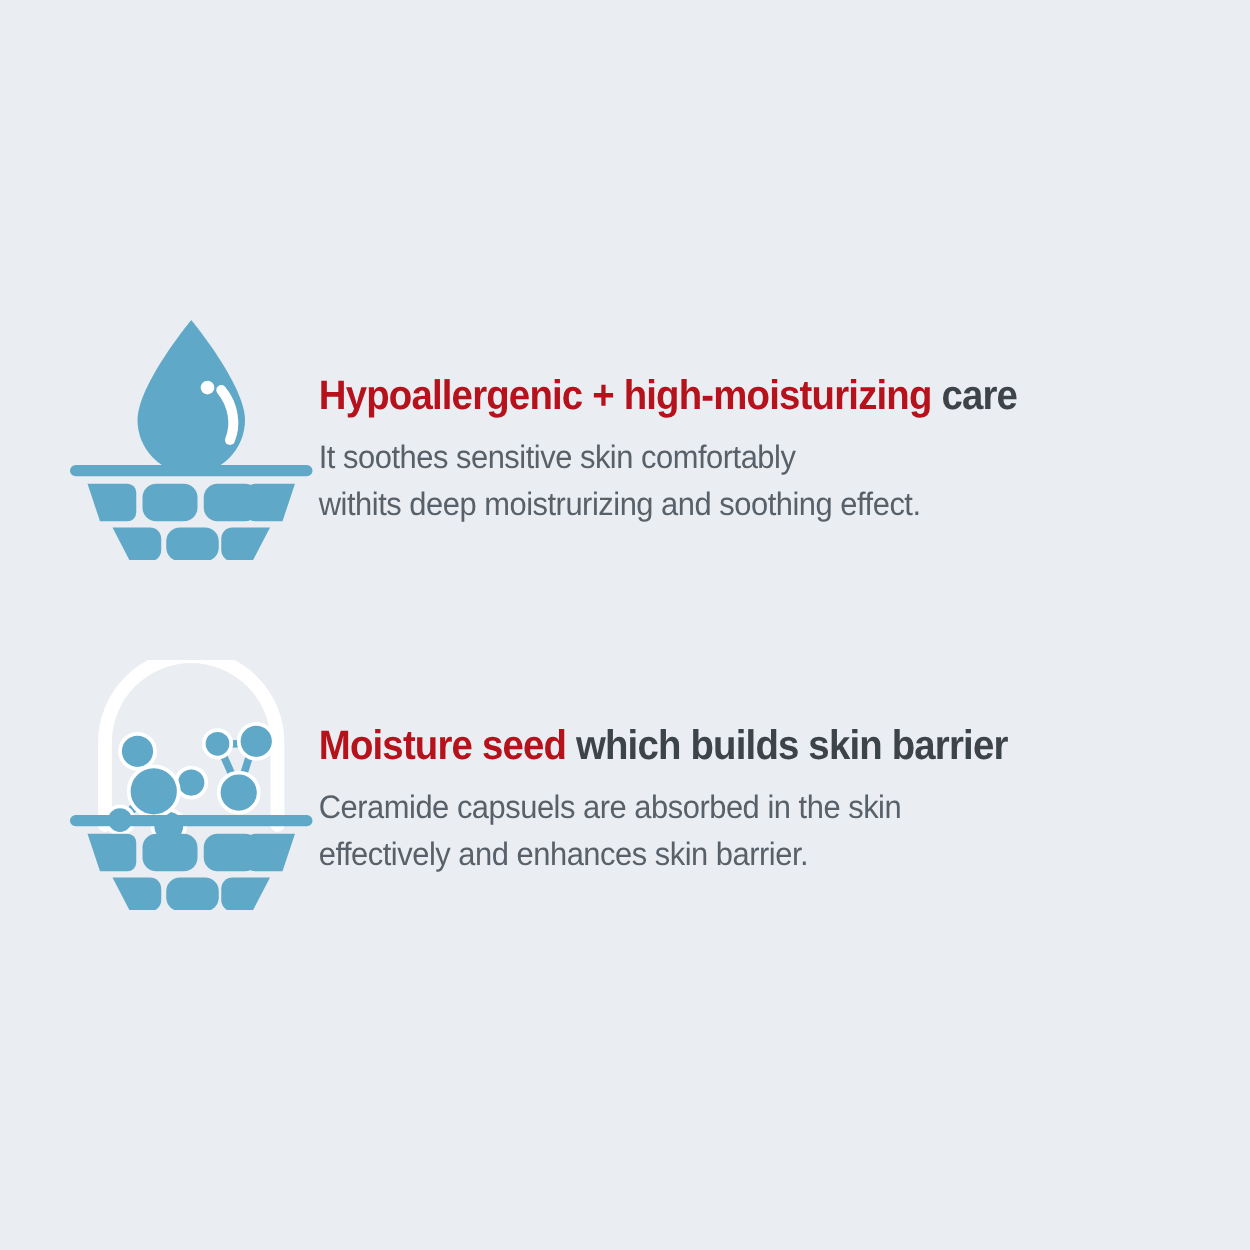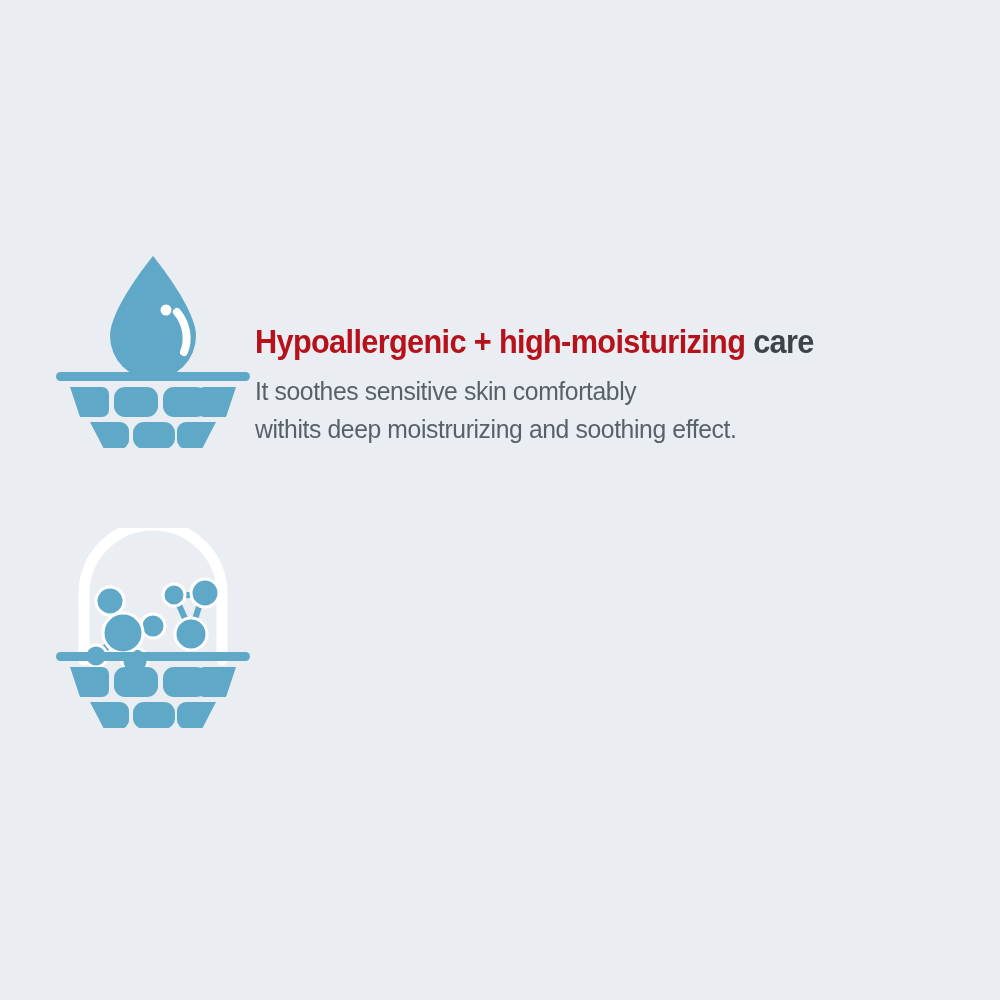--- a/index.html
+++ b/index.html
@@ -20,21 +20,21 @@
     inset: 0;
     background: #eaeef2;
   }
 
   
   .feature {
     position: absolute;
     left: 0;
     width: 1000px;
     display: flex;
-    align-items: flex-end;
+    align-items: center;
   }
   #feature-1 { top: 248px; }
   #feature-2 { top: 528px; }
 
   .feature-icon {
     width: 255px;
     flex: 0 0 255px;
     position: relative;
     height: 200px;
   }
@@ -164,15 +164,22 @@
           <path d="M188 139 h-32 a7 7 0 0 0 -7 7 v16 a7 7 0 0 0 7 7 h22 Z" fill="#5fa8c8"></path>
           <path d="M42 174 h30 a9 9 0 0 1 9 9 v9 a9 9 0 0 1 -9 9 h-16 Z" fill="#5fa8c8"></path>
           <rect x="85" y="174" width="42" height="27" rx="11" fill="#5fa8c8"></rect>
           <path d="M168 174 h-30 a9 9 0 0 0 -9 9 v9 a9 9 0 0 0 9 9 h16 Z" fill="#5fa8c8"></path>
           <path d="M68 206 q 18 -5 35 0 q -18 7 -35 0 Z" fill="#5fa8c8"></path>
           <path d="M142 206 q -18 -5 -35 0 q 18 7 35 0 Z" fill="#5fa8c8"></path>
         </g>
       </svg>
     </div>
 
+    <div class="feature-text">
+      <h2 class="feature-heading"><span class="hl-accent">Moisture seed</span><span class="hl-rest"> which builds skin barrier</span></h2>
+      <div class="feature-body">
+        <div>Ceramide capsuels are absorbed in the skin</div>
+        <div>effectively and enhances skin barrier.</div>
+      </div>
+    </div>
   </div>
 
 </div>
 
 </body></html>

